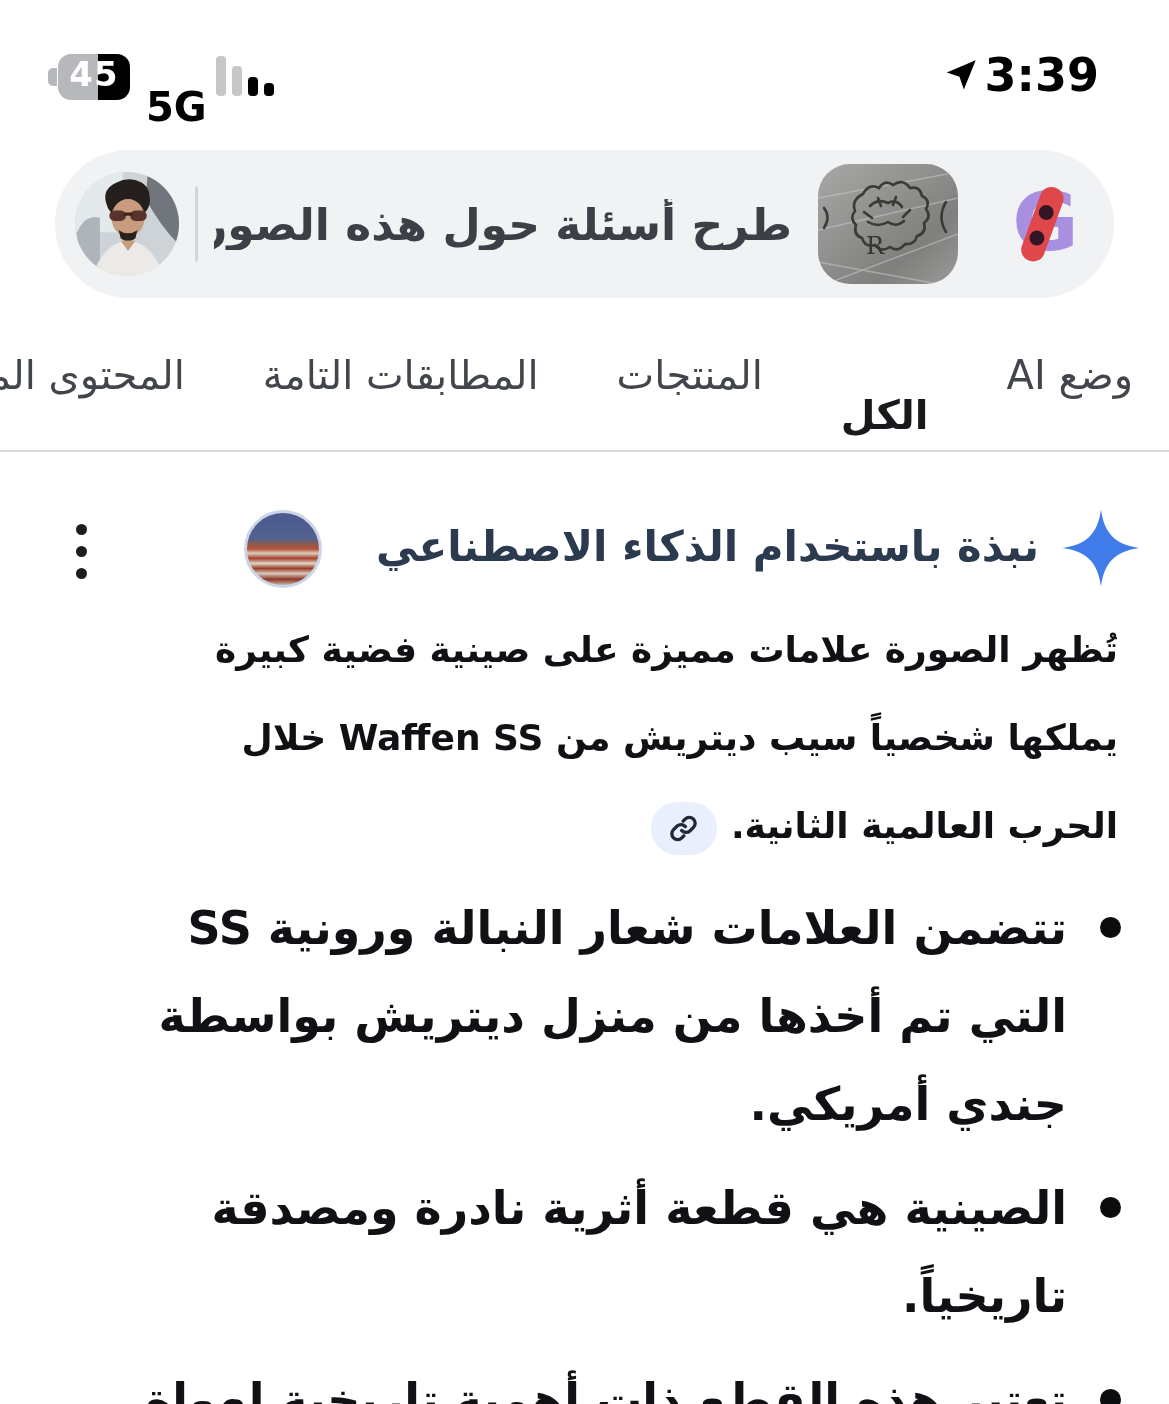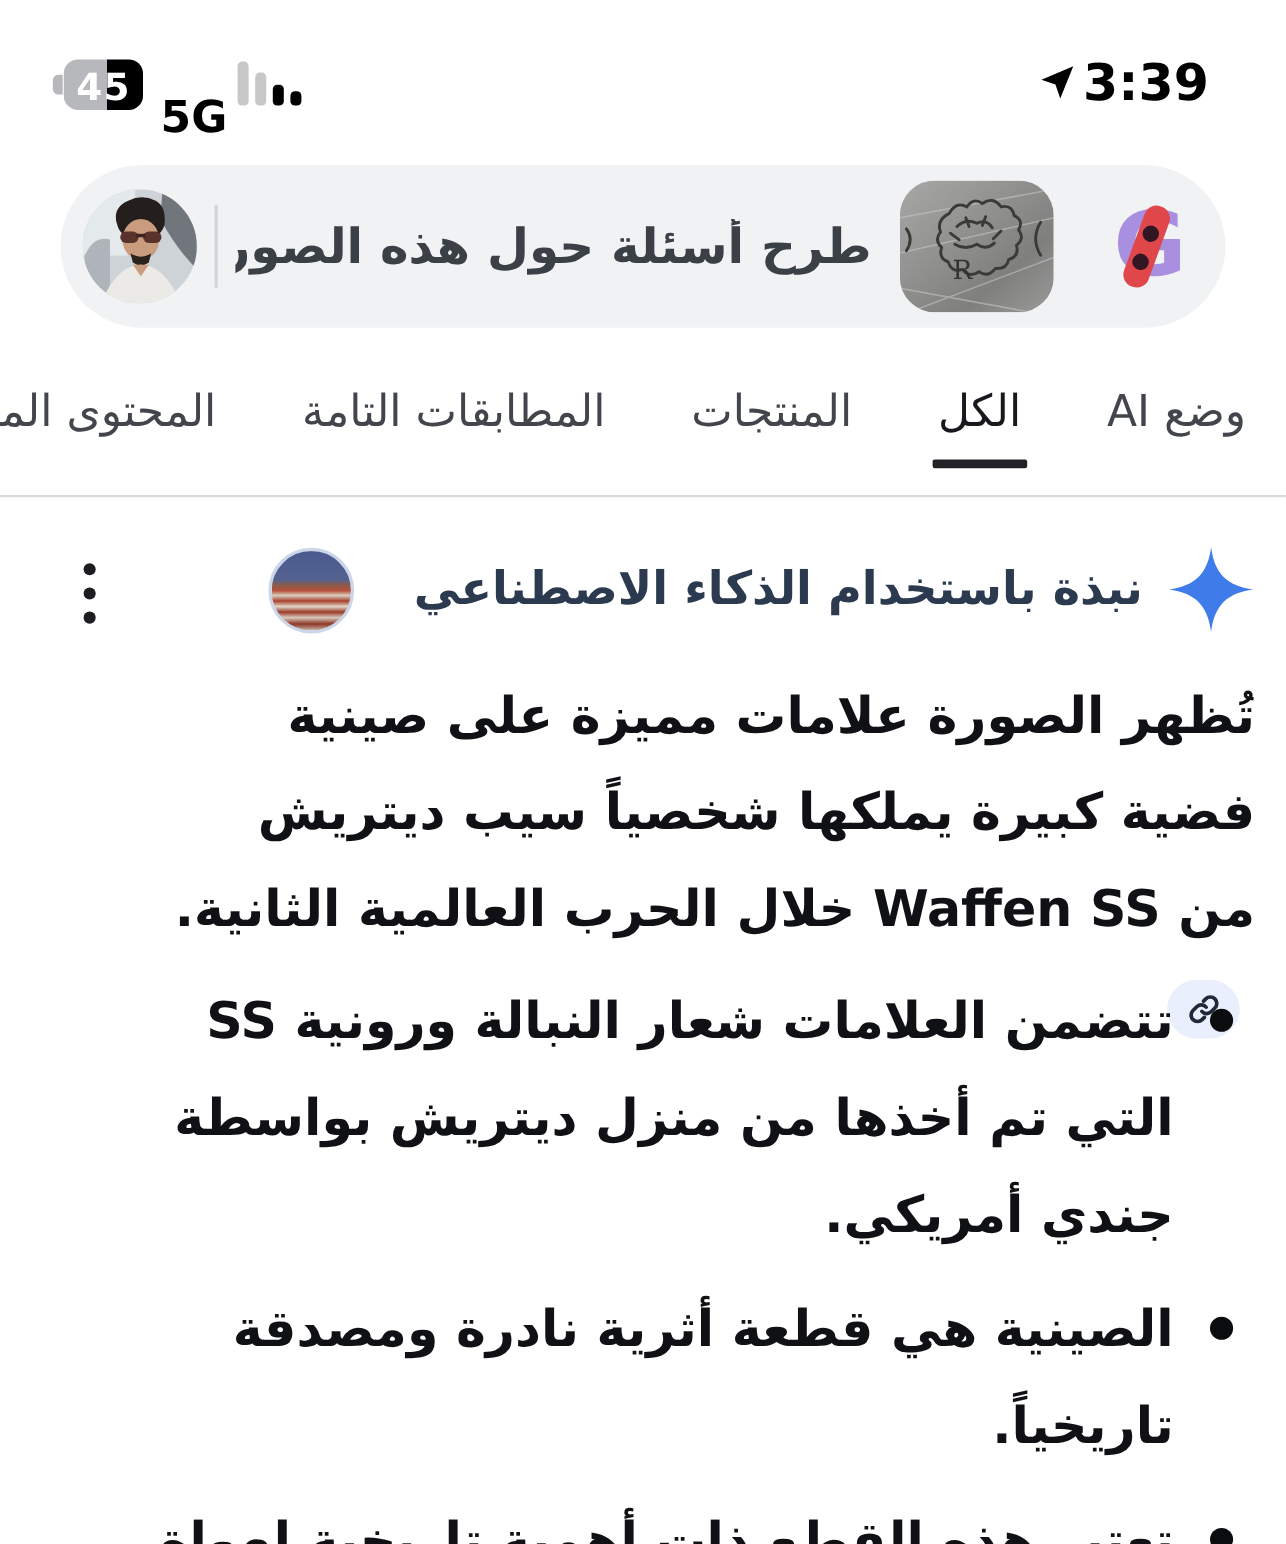--- a/index.html
+++ b/index.html
@@ -7,21 +7,21 @@
   body {
     width:1169px; height:1404px; background:#ffffff; position:relative;
     font-family:"DejaVu Sans", sans-serif; direction:rtl; overflow:hidden;
   }
 
   
   .status-bar { position:absolute; top:46px; left:0; right:0; height:64px; }
   .battery {
     position:absolute; left:58px; top:8px; width:72px; height:46px; border-radius:13px;
     background:linear-gradient(to right, #b6b8bb 0 55%, #000 55%);
-    color:#fff; font-weight:bold; font-size:34px; display:flex; align-items:flex-end;
+    color:#fff; font-weight:bold; font-size:34px; display:flex; align-items:flex-start;
     justify-content:center; letter-spacing:1px; direction:ltr;
   }
   .battery-nub { position:absolute; left:48px; top:22px; width:9px; height:18px;
     border-radius:5px 0 0 5px; background:#b6b8bb; }
   .net-label { position:absolute; left:146px; top:2px; font-size:40px; font-weight:bold; color:#000;margin-top:36px; }
   .signal { position:absolute; left:216px; top:8px; height:42px; display:flex;
     align-items:flex-end; gap:6px; direction:ltr; }
   .signal i { display:block; width:10px; border-radius:4px; }
   .signal i:nth-child(1){ height:40px; background:#c5c7c9; }
   .signal i:nth-child(2){ height:30px; background:#c5c7c9; }
@@ -49,44 +49,44 @@
   .avatar svg { display:block; width:100%; height:100%; }
 
   
   .tabs {
     position:absolute; top:344px; left:0; right:0; height:108px;
     display:flex; align-items:flex-start; gap:78px; padding:8px 36px 0 0;
     font-size:40px; color:#42464c; white-space:nowrap;
     border-bottom:2px solid #d8d9db; overflow:hidden;
   }
   .tab { flex:0 0 auto; }
-  .tab.active { color:#17191c; font-weight:400; position:relative; }
+  .tab.active { color:#17191c; font-weight:700; position:relative;margin-top:40px; }
   .tab.active::after { content:""; position:absolute; right:-5px; left:-5px; top:66px;
     height:8px; background:#202226; border-radius:2px; }
 
   
-  .ai-header { position:absolute; top:488px; left:0; right:0; height:100px; }
+  .ai-header { position:absolute; top:500px; left:0; right:0; height:100px; }
   .sparkle { position:absolute; right:28px; top:8px; width:80px; height:80px; }
   .ai-title { position:absolute; right:130px; top:22px; font-size:42px; font-weight:600;
     color:#2c3a50; }
   .favicon {
     position:absolute; left:244px; top:10px; width:78px; height:78px; border-radius:50%;
     border:3px solid #ccd6e8;
     background:linear-gradient(180deg,
       #4a5a90 0%, #53628f 36%, #8a5b4b 43%, #b8503a 50%, #d9cdbd 56%,
       #a8402e 63%, #e0d6c6 70%, #9c3b2a 77%, #d6cabb 84%, #8f3626 92%, #c4b7a9 100%);
   }
   .more-dots { position:absolute; left:76px; top:24px; display:flex; flex-direction:column;
     gap:11px; cursor:pointer; }
   .more-dots i { width:11px; height:11px; border-radius:50%; background:#1b1d20; }
 
   
   .ai-paragraph {
-    position:absolute; top:606px; right:28px; width:992px;
-    font-size:46px; line-height:88px; font-weight:600; color:#101114; text-align:right;
+    position:absolute; top:606px; right:51px; width:992px;
+    font-size:36px; line-height:88px; font-weight:600; color:#101114; text-align:right;
   }
   .link-pill {
     display:inline-flex; align-items:center; justify-content:center;
     width:66px; height:53px; border-radius:27px; background:#e9effc;
     vertical-align:middle; margin-right:14px;
   }
   .link-pill svg { width:31px; height:31px; }
 
   .ai-bullets { position:absolute; top:884px; right:40px; left:88px;
     list-style:none; margin:0; padding:0; }

